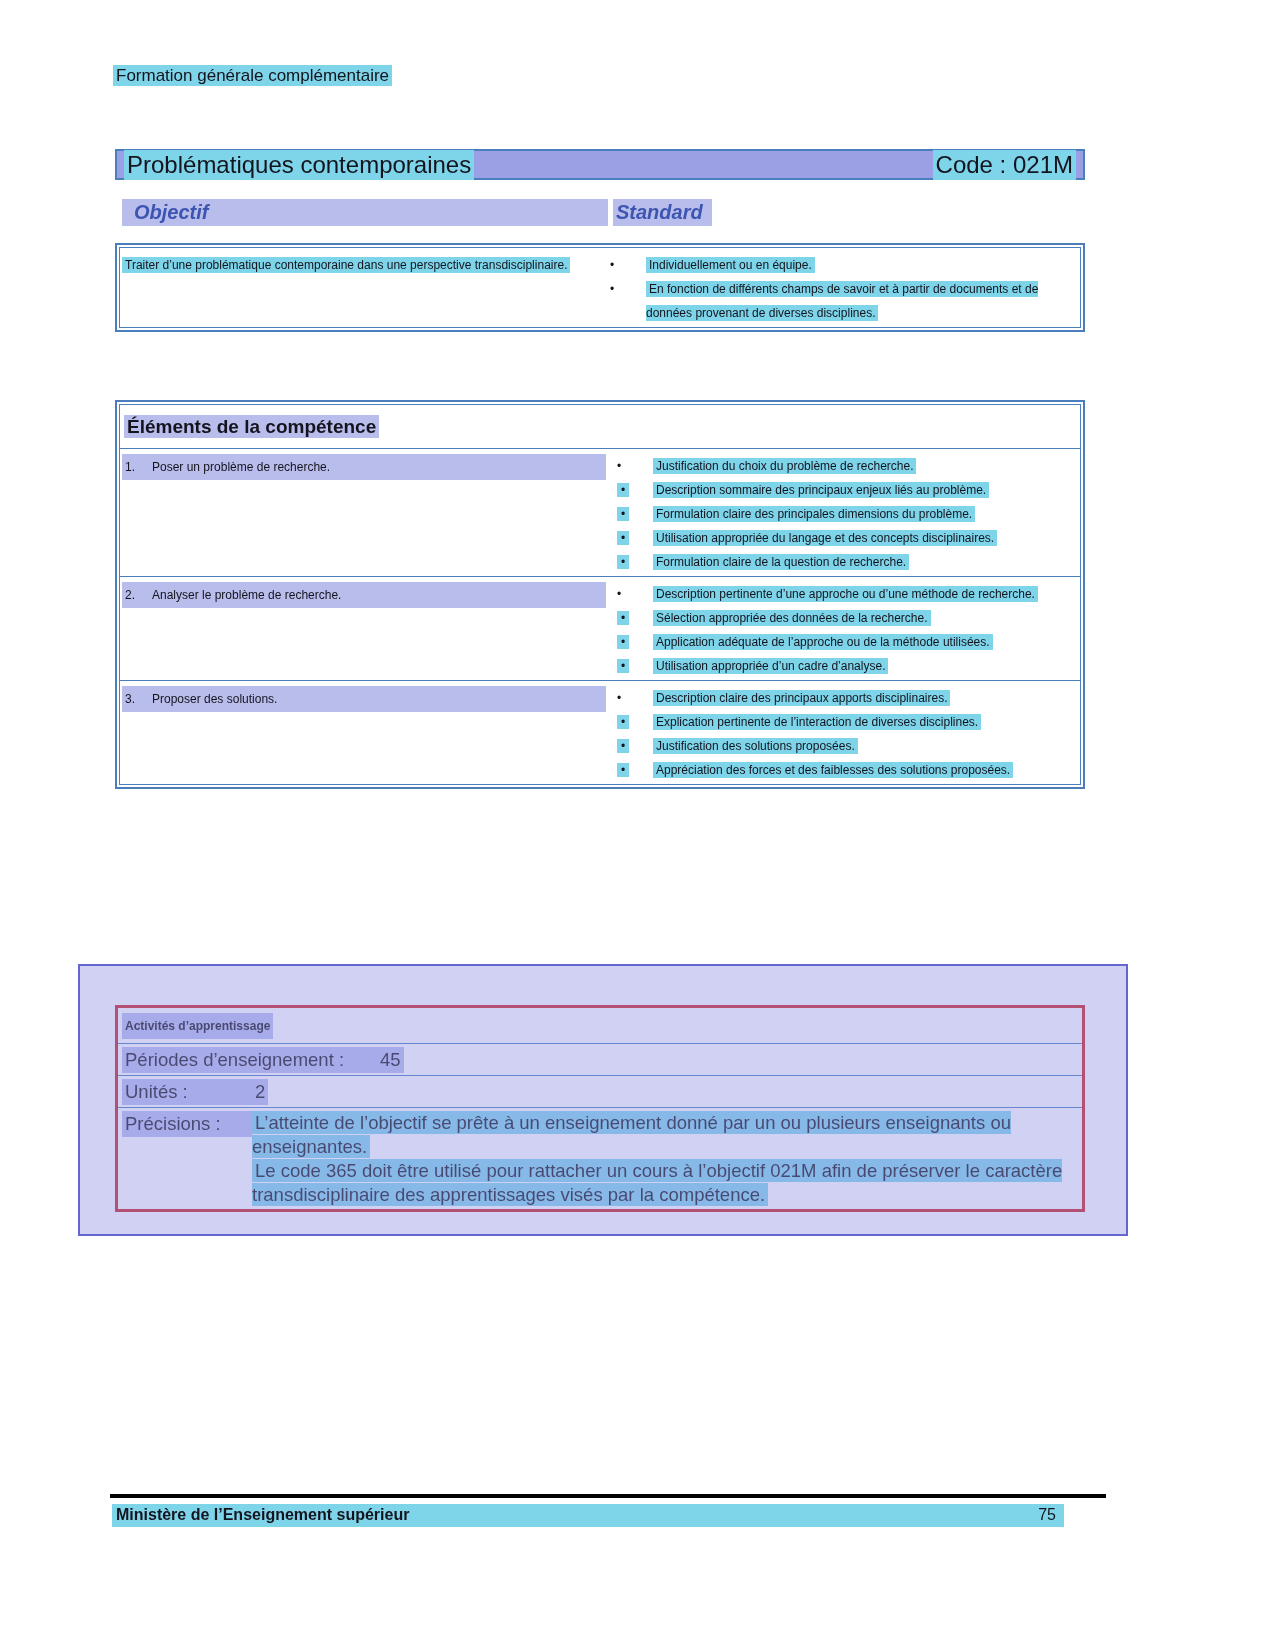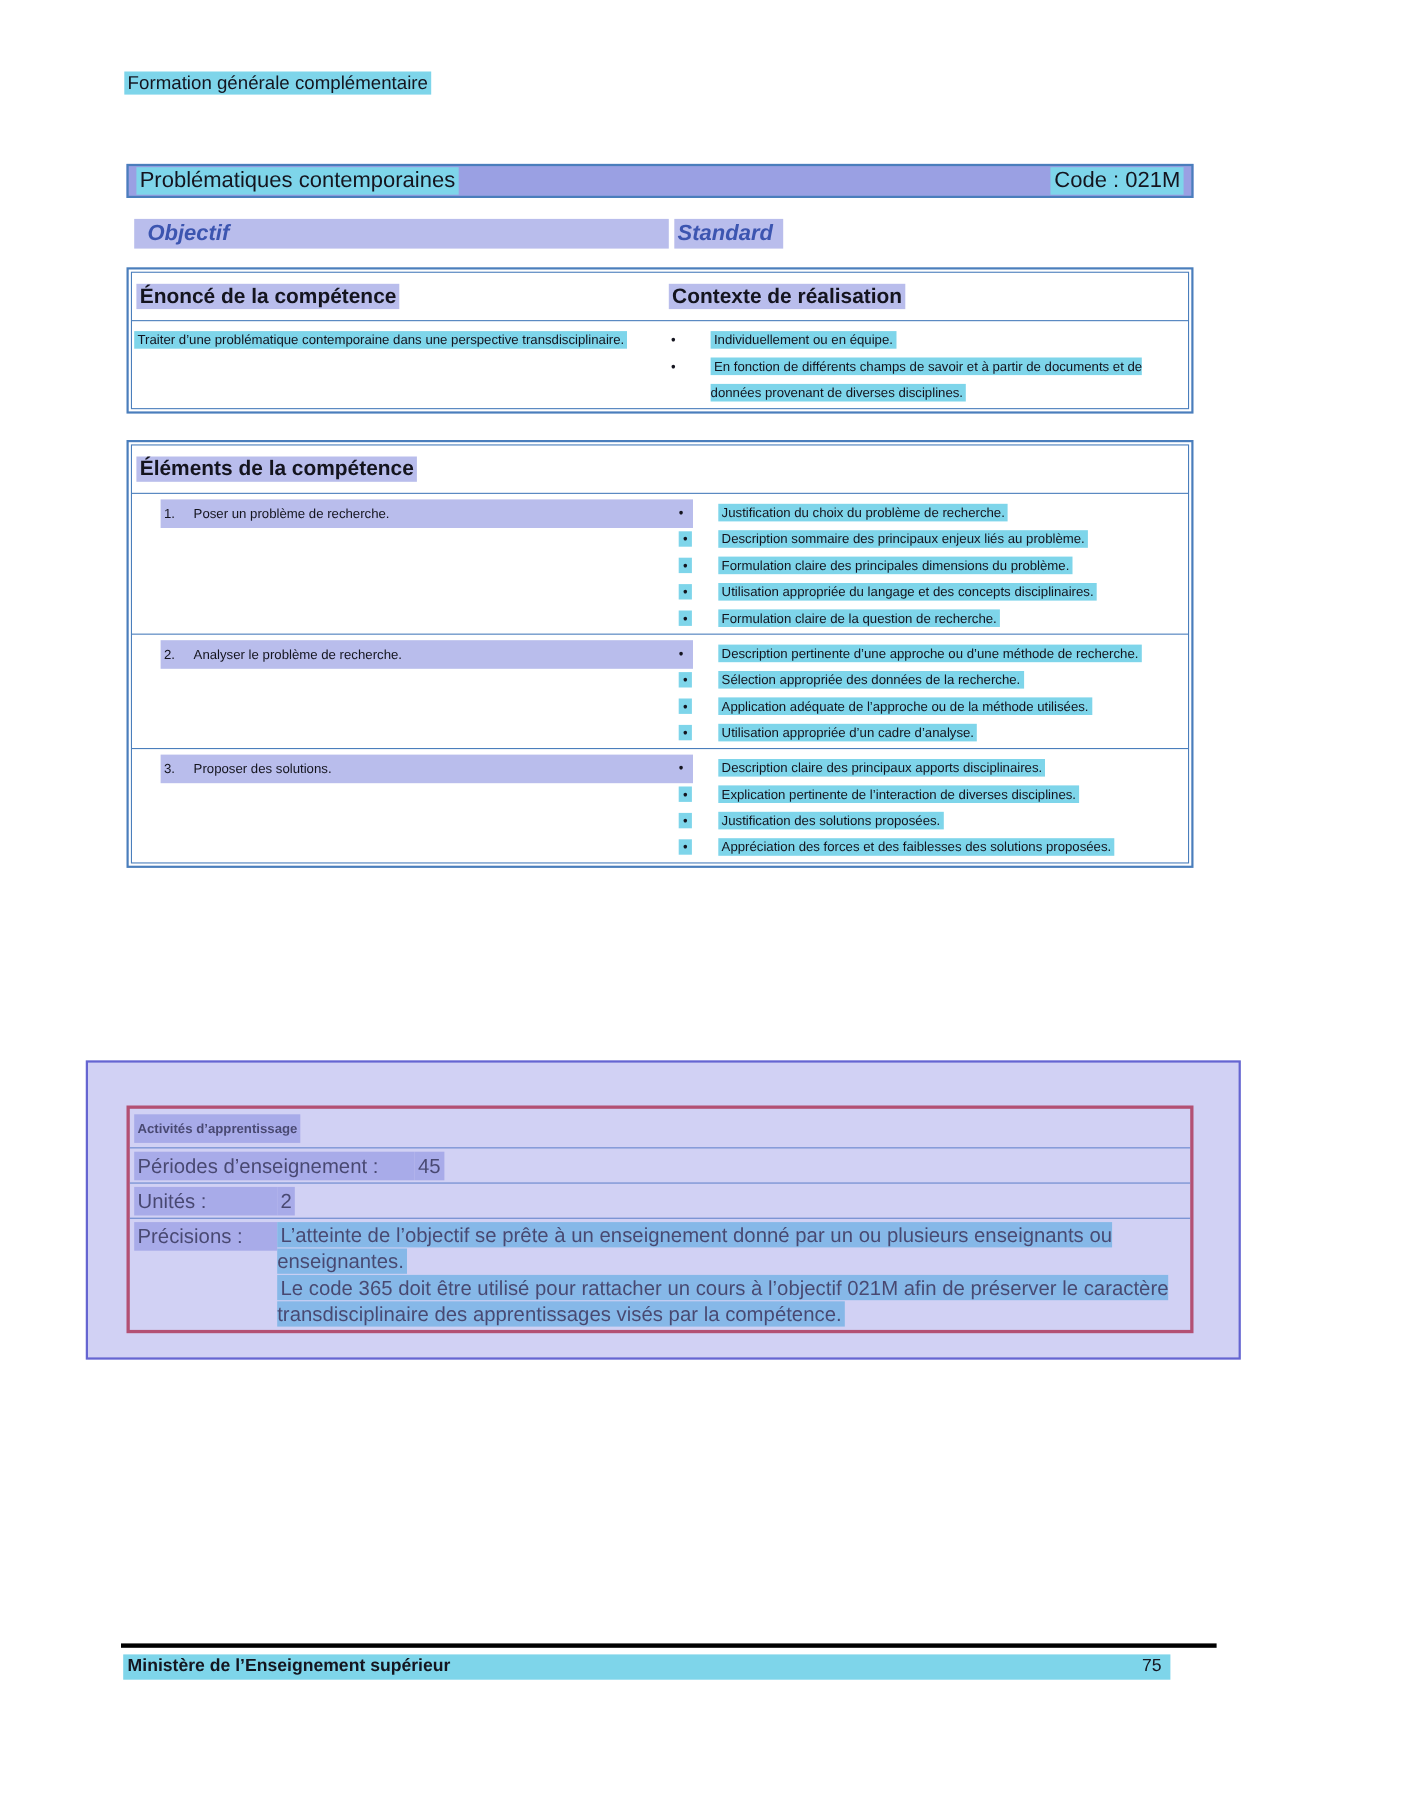--- a/index.html
+++ b/index.html
@@ -7,37 +7,37 @@
   .page { position:relative; width:1275px; height:1651px; margin:0 auto; background:#fff;
           font-family:"Liberation Sans","DejaVu Sans",sans-serif; color:#14141e; overflow:hidden; }
   .bold { font-weight:700; }
   .hl-c { background:#7ed5ea; padding:1px 3px; }
   .hl-l { background:#b9bdec; padding:1px 3px; }
 
   .top-label { position:absolute; left:113px; top:66px; font-size:17px; }
 
   .title-bar { position:absolute; left:115px; top:149px; width:970px; height:31px;
                background:#9aa0e3; border:2px solid #4a7ebc; display:flex; align-items:center;
-               justify-content:space-between; padding:0 7px; font-size:20px; }
+               justify-content:space-between; padding:0 7px; font-size:24px; }
 
   .obj-row { position:absolute; left:122px; top:199px; font-size:20px; font-weight:700;
              font-style:italic; color:#3c55b0; display:flex; }
   .obj-seg1 { width:486px; background:#b9bdec; padding:2px 0 2px 12px; margin-right:5px; }
   .obj-seg2 { width:99px;  background:#b9bdec; padding:2px 0 2px 3px; }
 
   .doc-table { position:absolute; left:115px; width:970px; border:2px solid #4a7ebc; padding:2px; background:#fff; }
   .doc-table-inner { border:1px solid #4a7ebc; }
   .t-row { display:flex; border-top:1px solid #4a7ebc; font-size:12px; line-height:24px; }
   .doc-table-inner > .t-row:first-child { border-top:none; }
   .t-head { padding:10px 0 9px; font-size:19px; font-weight:700; }
   .t-body { padding:5px 0 2px; }
   .cell-l { width:488px; padding-left:2px; padding-right:14px; }
   .t-head .cell-l { padding-left:4px; }
   .cell-r { flex:1 1 auto; }
-  .el-bar { display:block; width:484px; background:#b9bdec; padding:1px 0 1px 3px;margin-left:24px; }
+  .el-bar { display:block; width:484px; background:#b9bdec; padding:1px 0 1px 3px; }
   .el-num { display:inline-block; width:27px; }
   .b-item { display:flex; align-items:flex-start; }
   .b-marker { flex:0 0 45px; padding-left:9px; color:#14141e; }
   .b-marker::before { content:"•"; }
   .b-marker.m-hl::before { background:#7ed5ea; padding:0 4px; }
   .b-text { width:434px; }
 
   .act-table { position:absolute; left:115px; top:1005px; width:970px; border:3px solid #cc2222;
                background:#fff; font-size:18.5px; line-height:24px; }
   .act-row { border-top:1px solid #4a7ebc; padding:3px 0 2px 4px; display:flex; align-items:flex-start; }
@@ -71,28 +71,20 @@
     <span class="hl-c">Code : 021M</span>
   </div>
 
   <div class="obj-row">
     <span class="obj-seg1">Objectif</span>
     <span class="obj-seg2">Standard</span>
   </div>
 
   <div class="doc-table" style="top:243px;">
     <div class="doc-table-inner">
-      <div class="t-row t-head">
-        <div class="cell-l">
-          <span class="hl-l">Énoncé de la compétence</span>
-        </div>
-        <div class="cell-r">
-          <span class="hl-l">Contexte de réalisation</span>
-        </div>
-      </div>
       <div class="t-row t-body">
         <div class="cell-l">
           <span class="hl-c">Traiter d’une problématique contemporaine dans une perspective transdisciplinaire.</span>
         </div>
         <div class="cell-r">
           <div class="b-item">
             <span class="b-marker"></span>
             <span class="b-text"><span class="hl-c">Individuellement ou en équipe.</span></span>
           </div>
           <div class="b-item">

